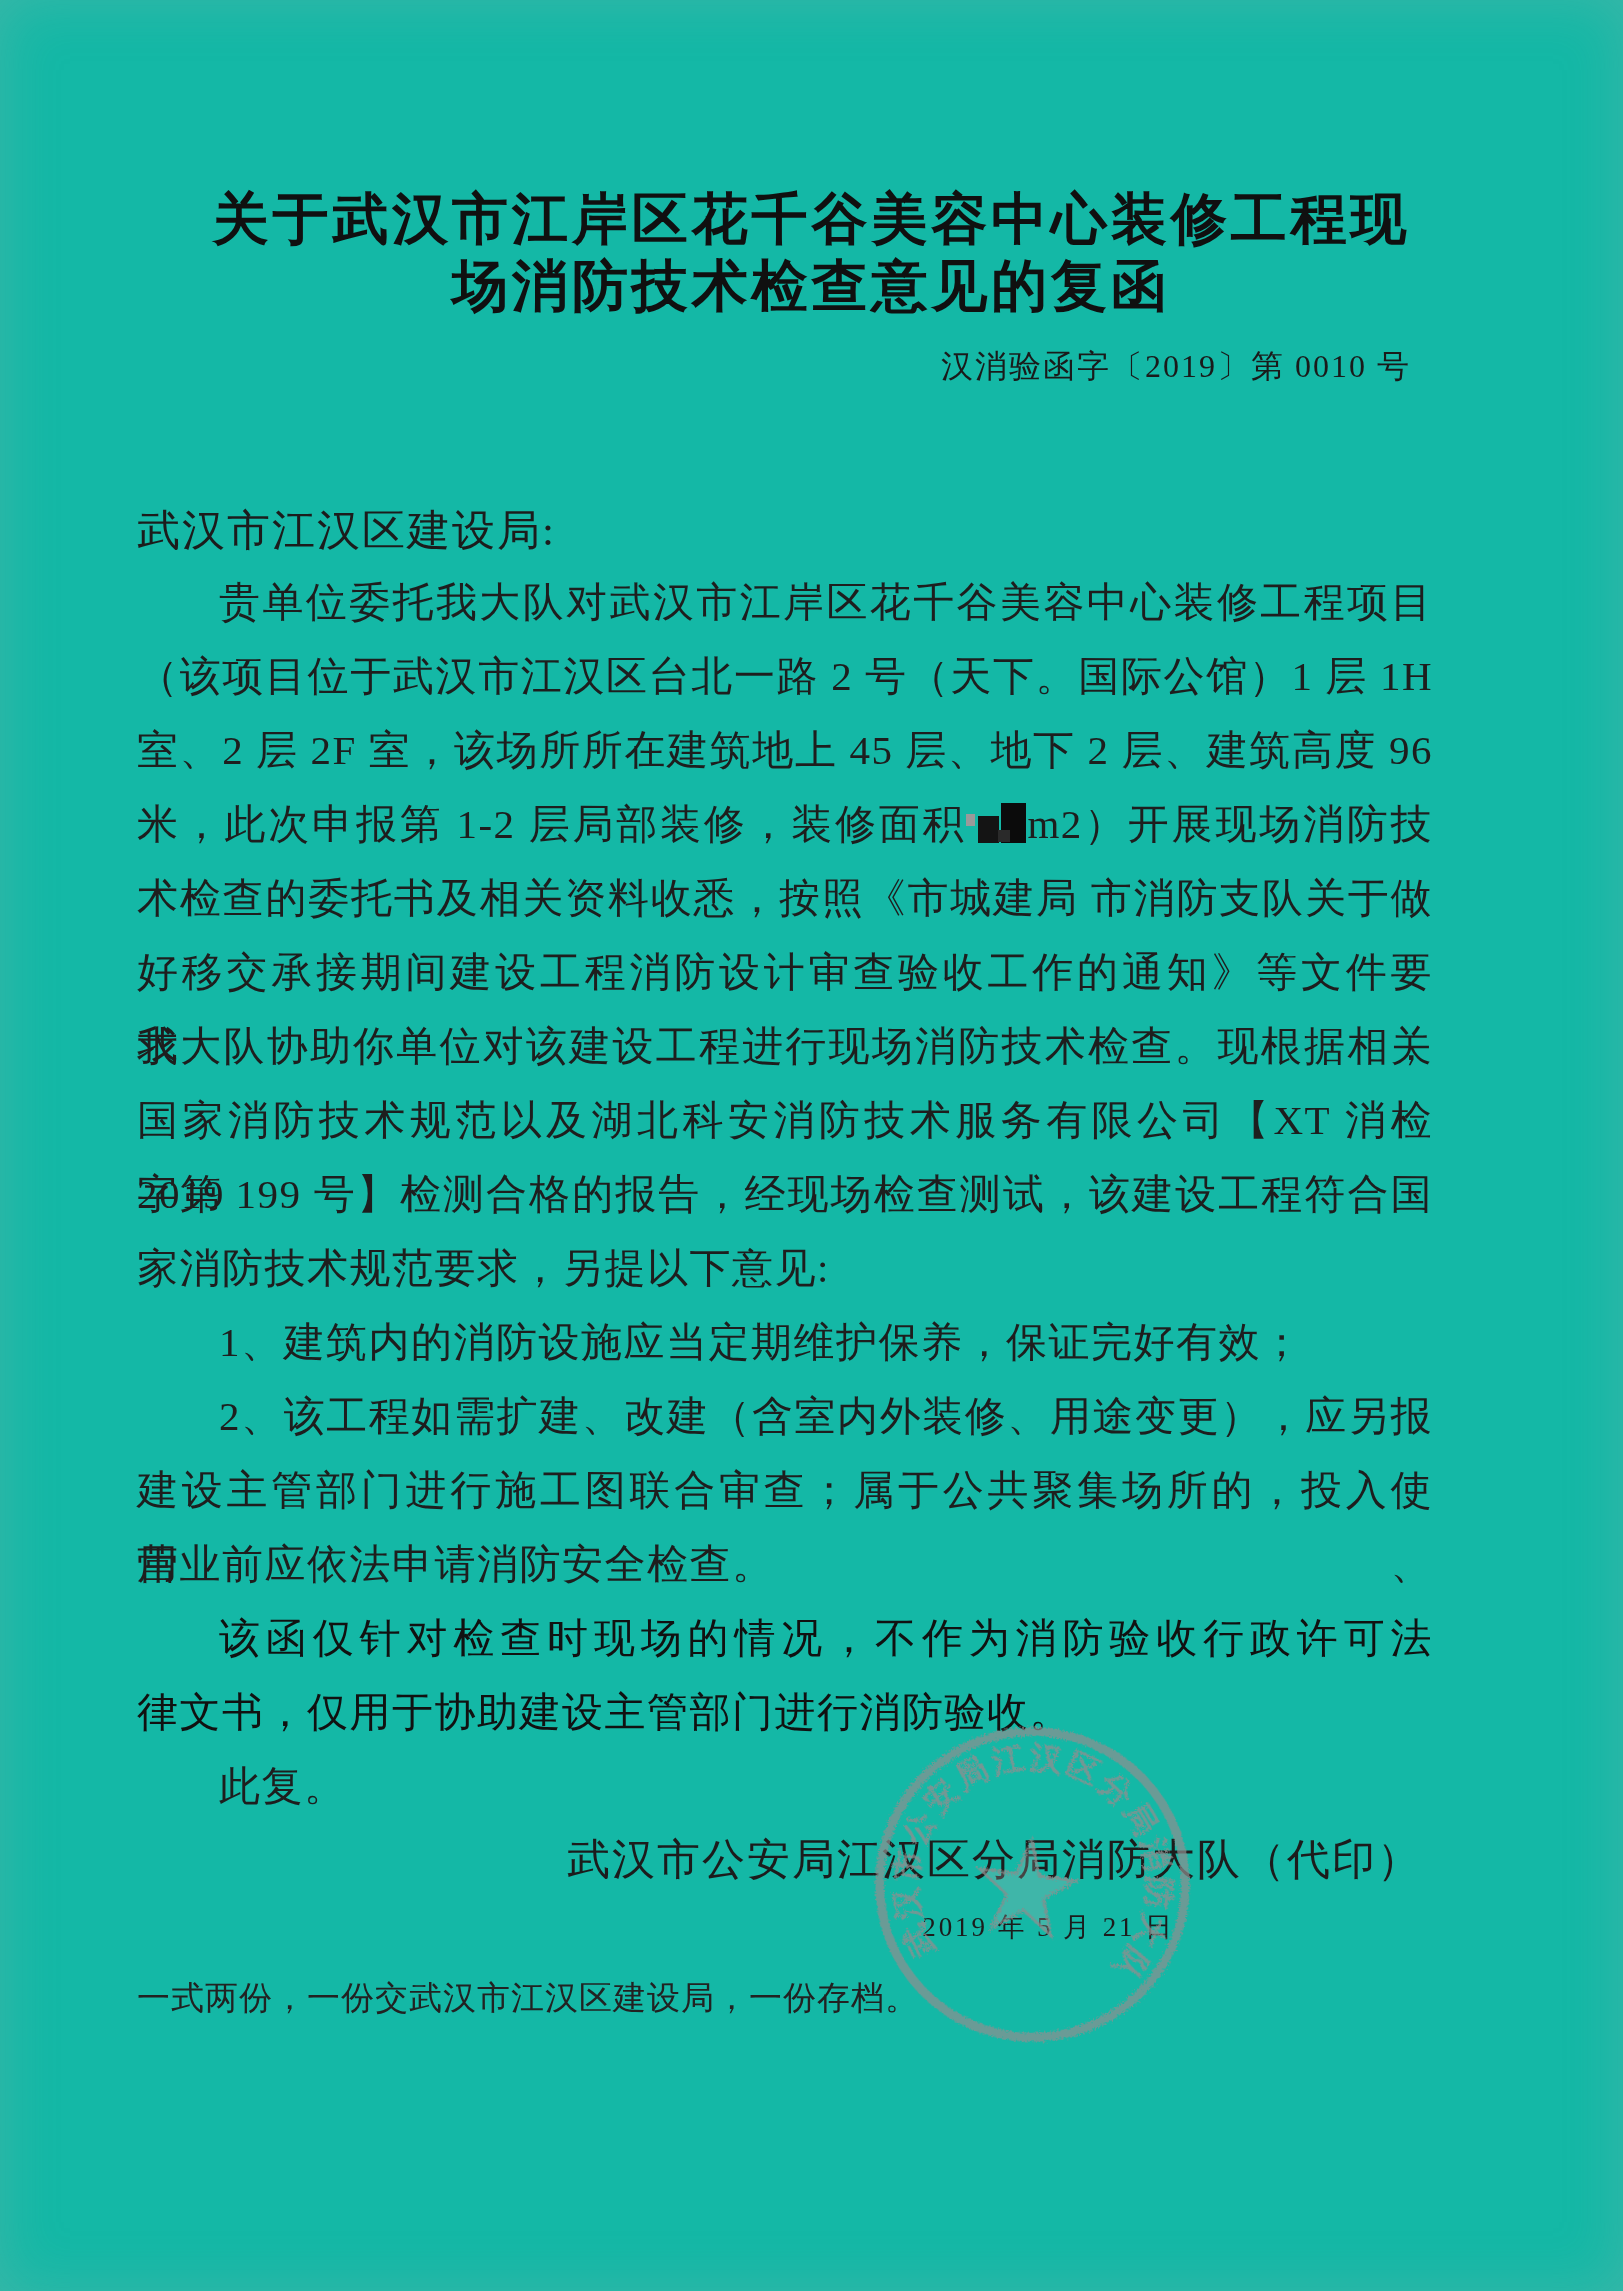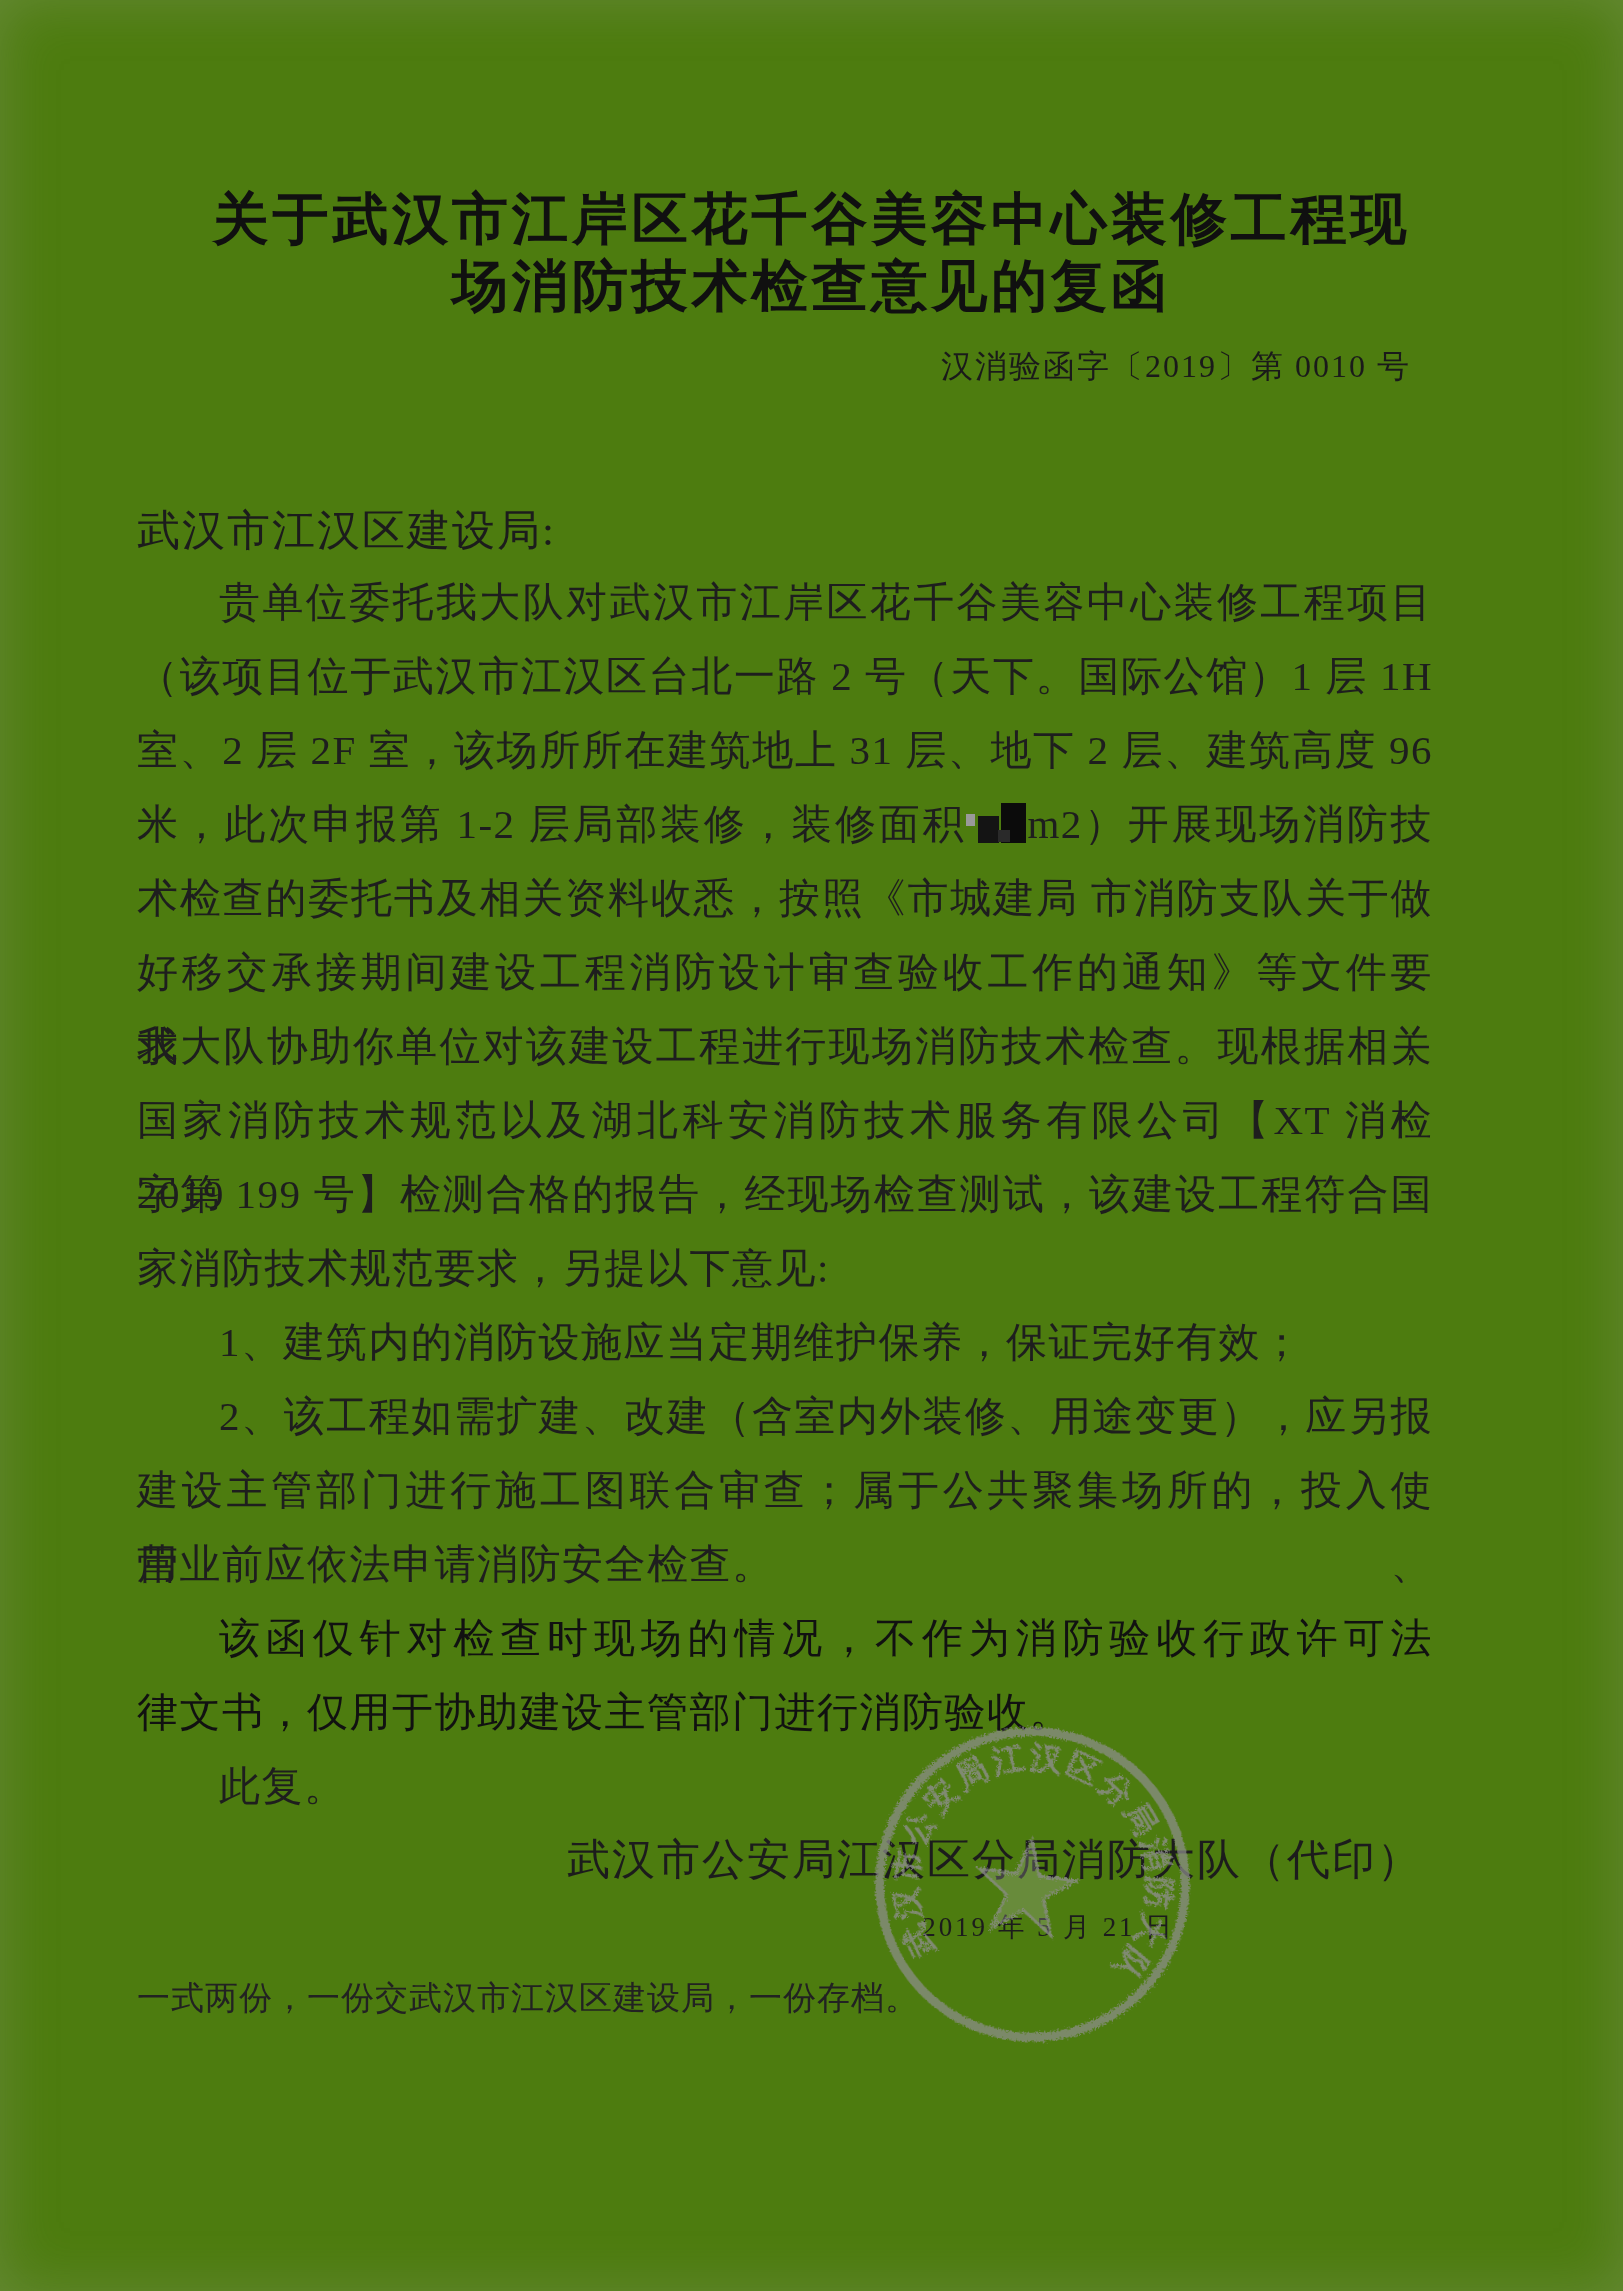--- a/index.html
+++ b/index.html
@@ -6,21 +6,21 @@
   body{
     width:1623px;height:2292px;
     background:#f6f6f4;
     font-family:"Liberation Serif","DejaVu Serif",serif;
     color:#1c1c1c;
     position:relative;
     overflow:hidden;
   }
   .page{
     position:absolute;left:0;top:0;width:1623px;height:2292px;
-    background:#4d7c0f;
+    background:#14b8a6;
     box-shadow:inset 0 0 59px rgba(180,180,175,.25);
   }
   
   .title{
     position:absolute;left:0;right:0;top:186px;
     text-align:center;
     font-size:56px;line-height:67px;font-weight:bold;
     color:#101010;letter-spacing:3.9px;
   }
   
@@ -92,21 +92,21 @@
     <div>场消防技术检查意见的复函</div>
   </div>
 
   <div class="docnum">汉消验函字〔2019〕第 0010 号</div>
 
   <div class="salutation">武汉市江汉区建设局:</div>
 
   <div class="bodyblock">
     <div class="ln indent fill">贵单位委托我大队对武汉市江岸区花千谷美容中心装修工程项目</div>
     <div class="ln fill">（该项目位于武汉市江汉区台北一路 2 号（天下。国际公馆）1 层 1H</div>
-    <div class="ln fill">室、2 层 2F 室，该场所所在建筑地上 31 层、地下 2 层、建筑高度 96</div>
+    <div class="ln fill">室、2 层 2F 室，该场所所在建筑地上 45 层、地下 2 层、建筑高度 96</div>
     <div class="ln fill"><span>米，此次申报第 1-2 层局部装修，装修面积</span><span class="redact"><span class="r0"></span><span class="r1"></span><span class="r2"></span><span class="r3"></span></span><span>m2）开展现场消防技</span></div>
     <div class="ln fill">术检查的委托书及相关资料收悉，按照《市城建局 市消防支队关于做</div>
     <div class="ln fill">好移交承接期间建设工程消防设计审查验收工作的通知》等文件要求，</div>
     <div class="ln fill">我大队协助你单位对该建设工程进行现场消防技术检查。现根据相关</div>
     <div class="ln fill">国家消防技术规范以及湖北科安消防技术服务有限公司【XT 消检 2019</div>
     <div class="ln fill">字第 199 号】检测合格的报告，经现场检查测试，该建设工程符合国</div>
     <div class="ln">家消防技术规范要求，另提以下意见:</div>
     <div class="ln indent">1、建筑内的消防设施应当定期维护保养，保证完好有效；</div>
     <div class="ln indent fill">2、该工程如需扩建、改建（含室内外装修、用途变更），应另报</div>
     <div class="ln fill">建设主管部门进行施工图联合审查；属于公共聚集场所的，投入使用、</div>

